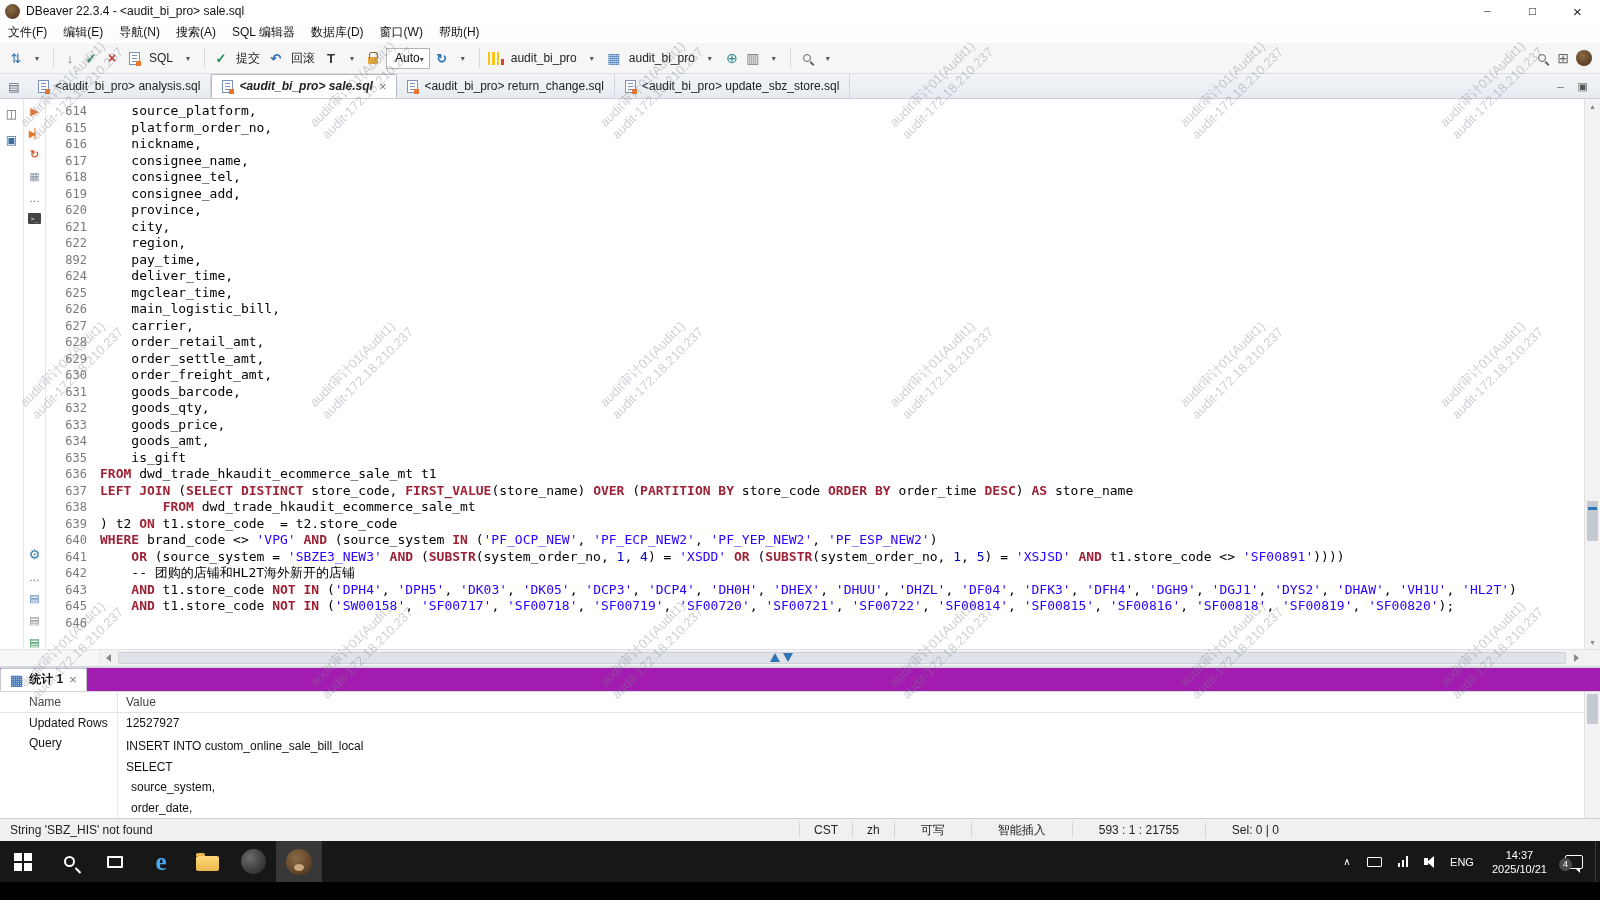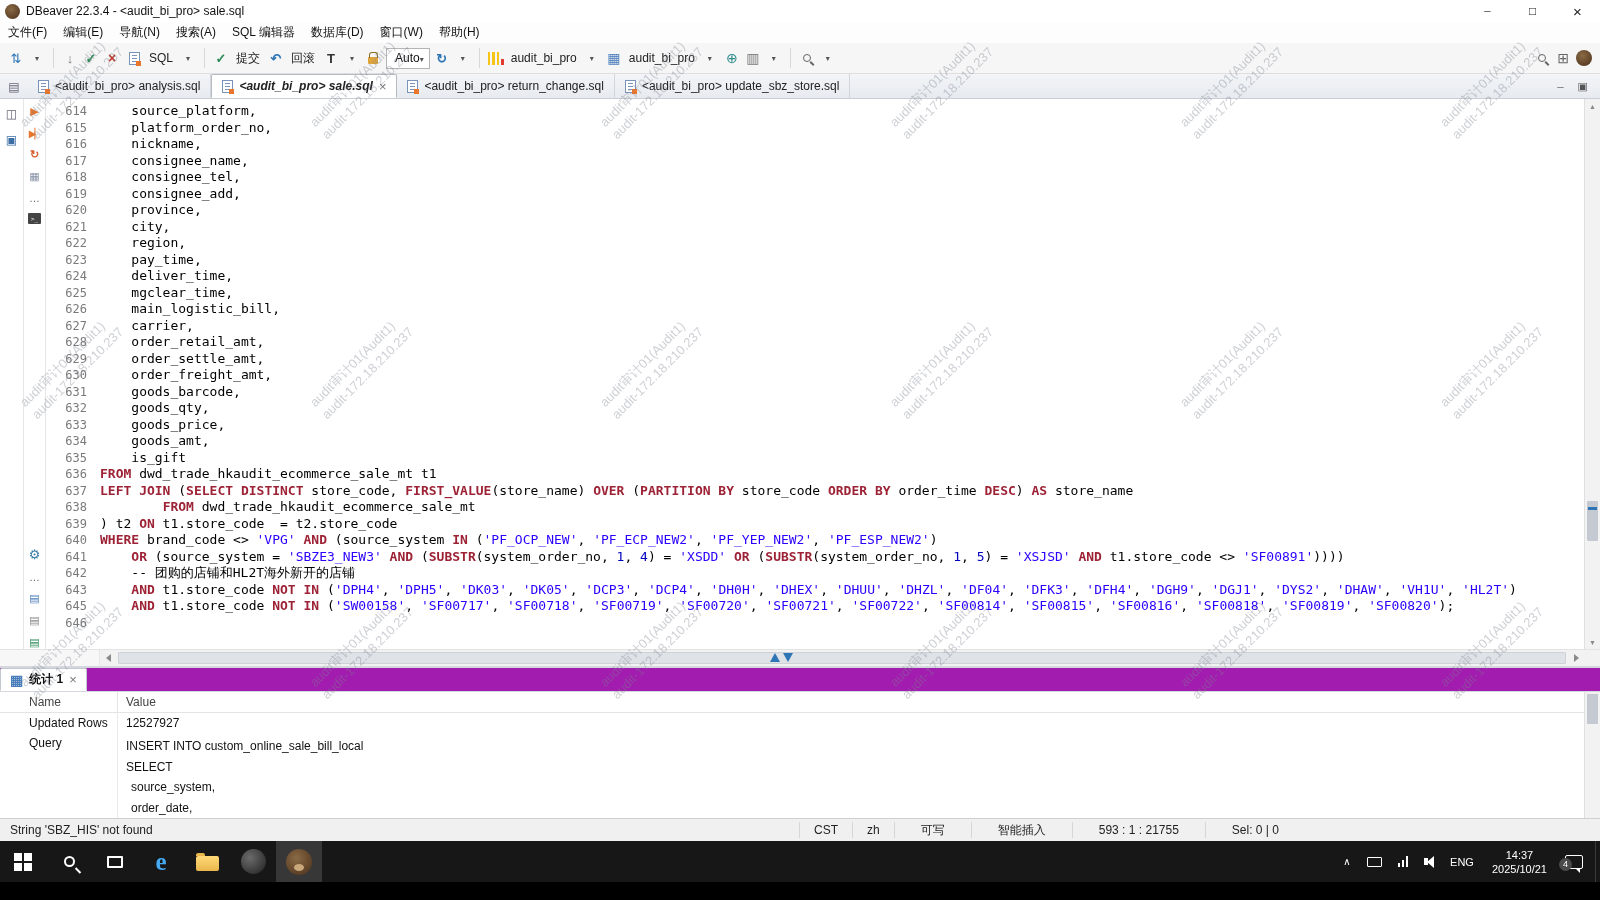--- a/index.html
+++ b/index.html
@@ -350,21 +350,21 @@
           </div>
           <div class="code-line">
             <span class="ln">621</span>
             <span class="cd"><span class="tk-p">    city,</span></span>
           </div>
           <div class="code-line">
             <span class="ln">622</span>
             <span class="cd"><span class="tk-p">    region,</span></span>
           </div>
           <div class="code-line">
-            <span class="ln">623</span>
+            <span class="ln">892</span>
             <span class="cd"><span class="tk-p">    pay_time,</span></span>
           </div>
           <div class="code-line">
             <span class="ln">624</span>
             <span class="cd"><span class="tk-p">    deliver_time,</span></span>
           </div>
           <div class="code-line">
             <span class="ln">625</span>
             <span class="cd"><span class="tk-p">    mgclear_time,</span></span>
           </div>

